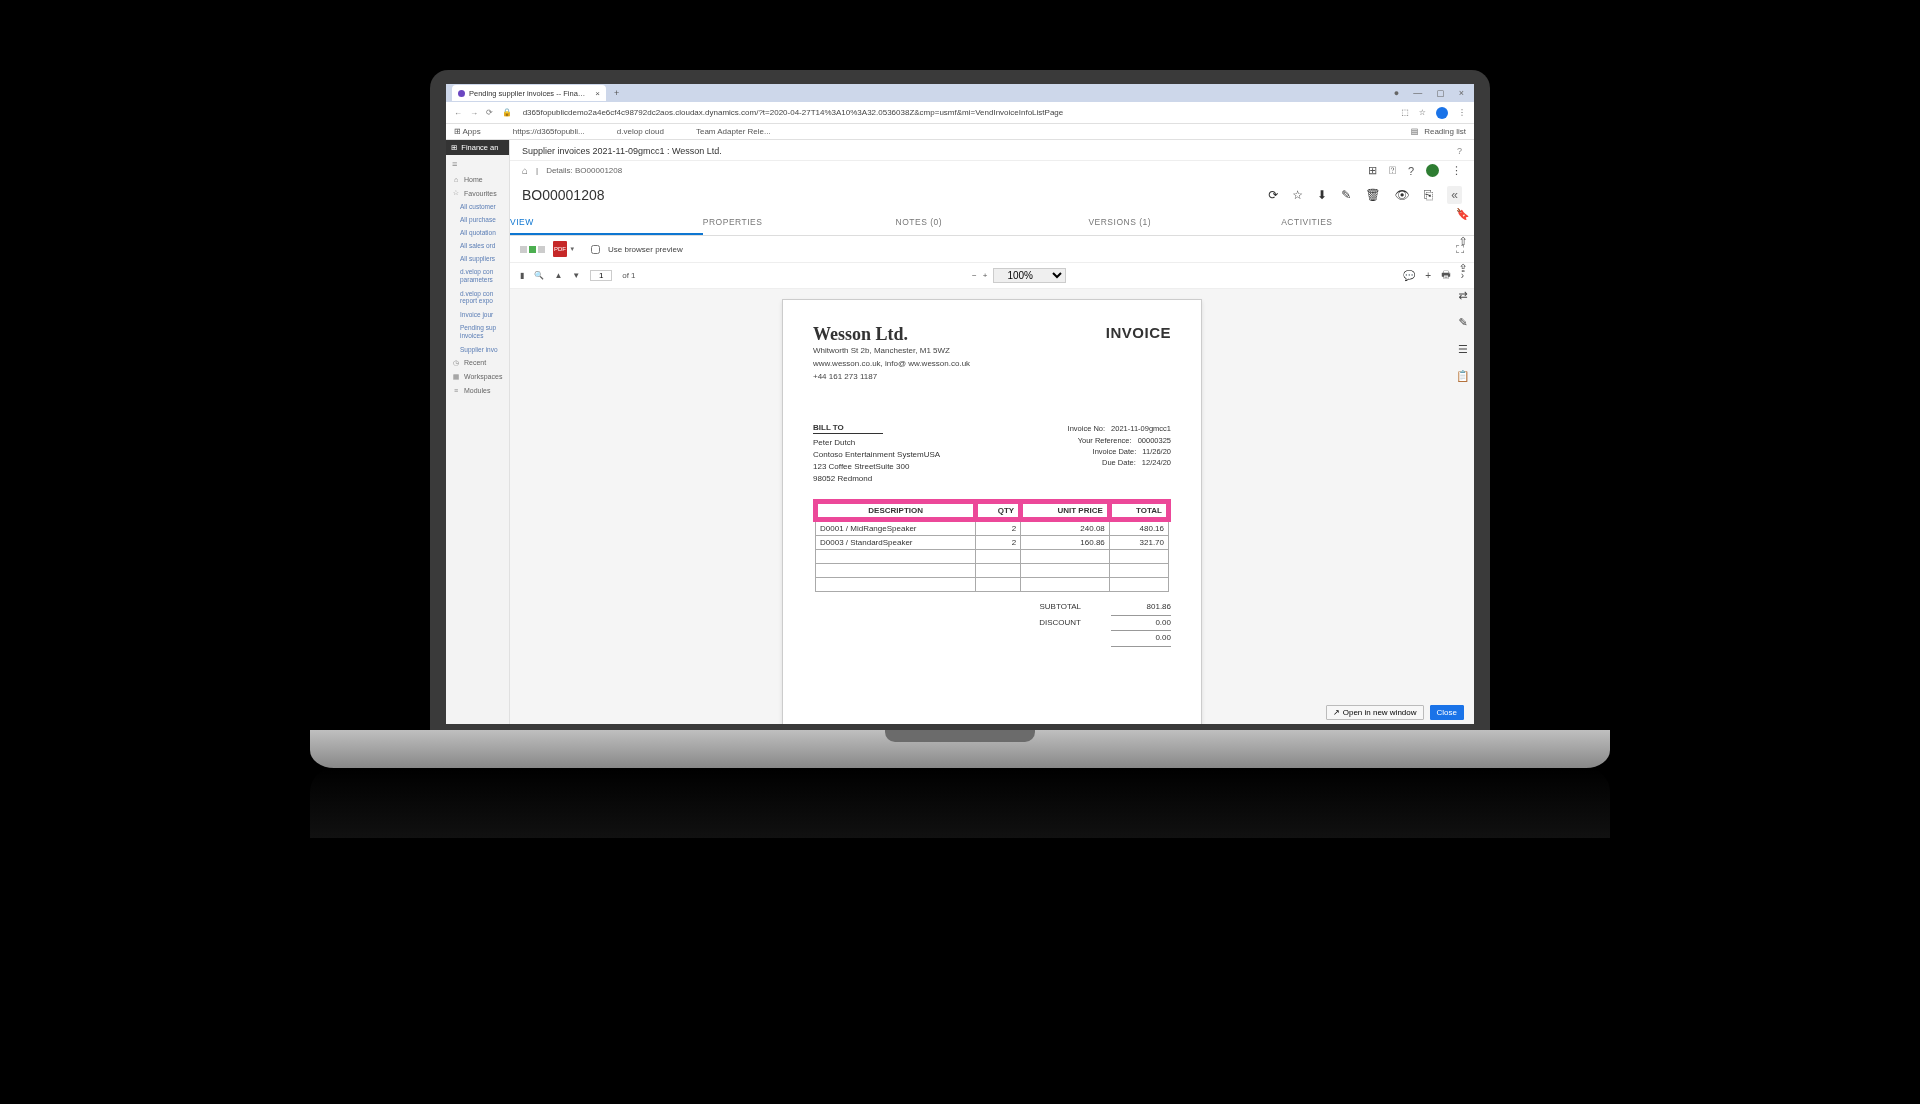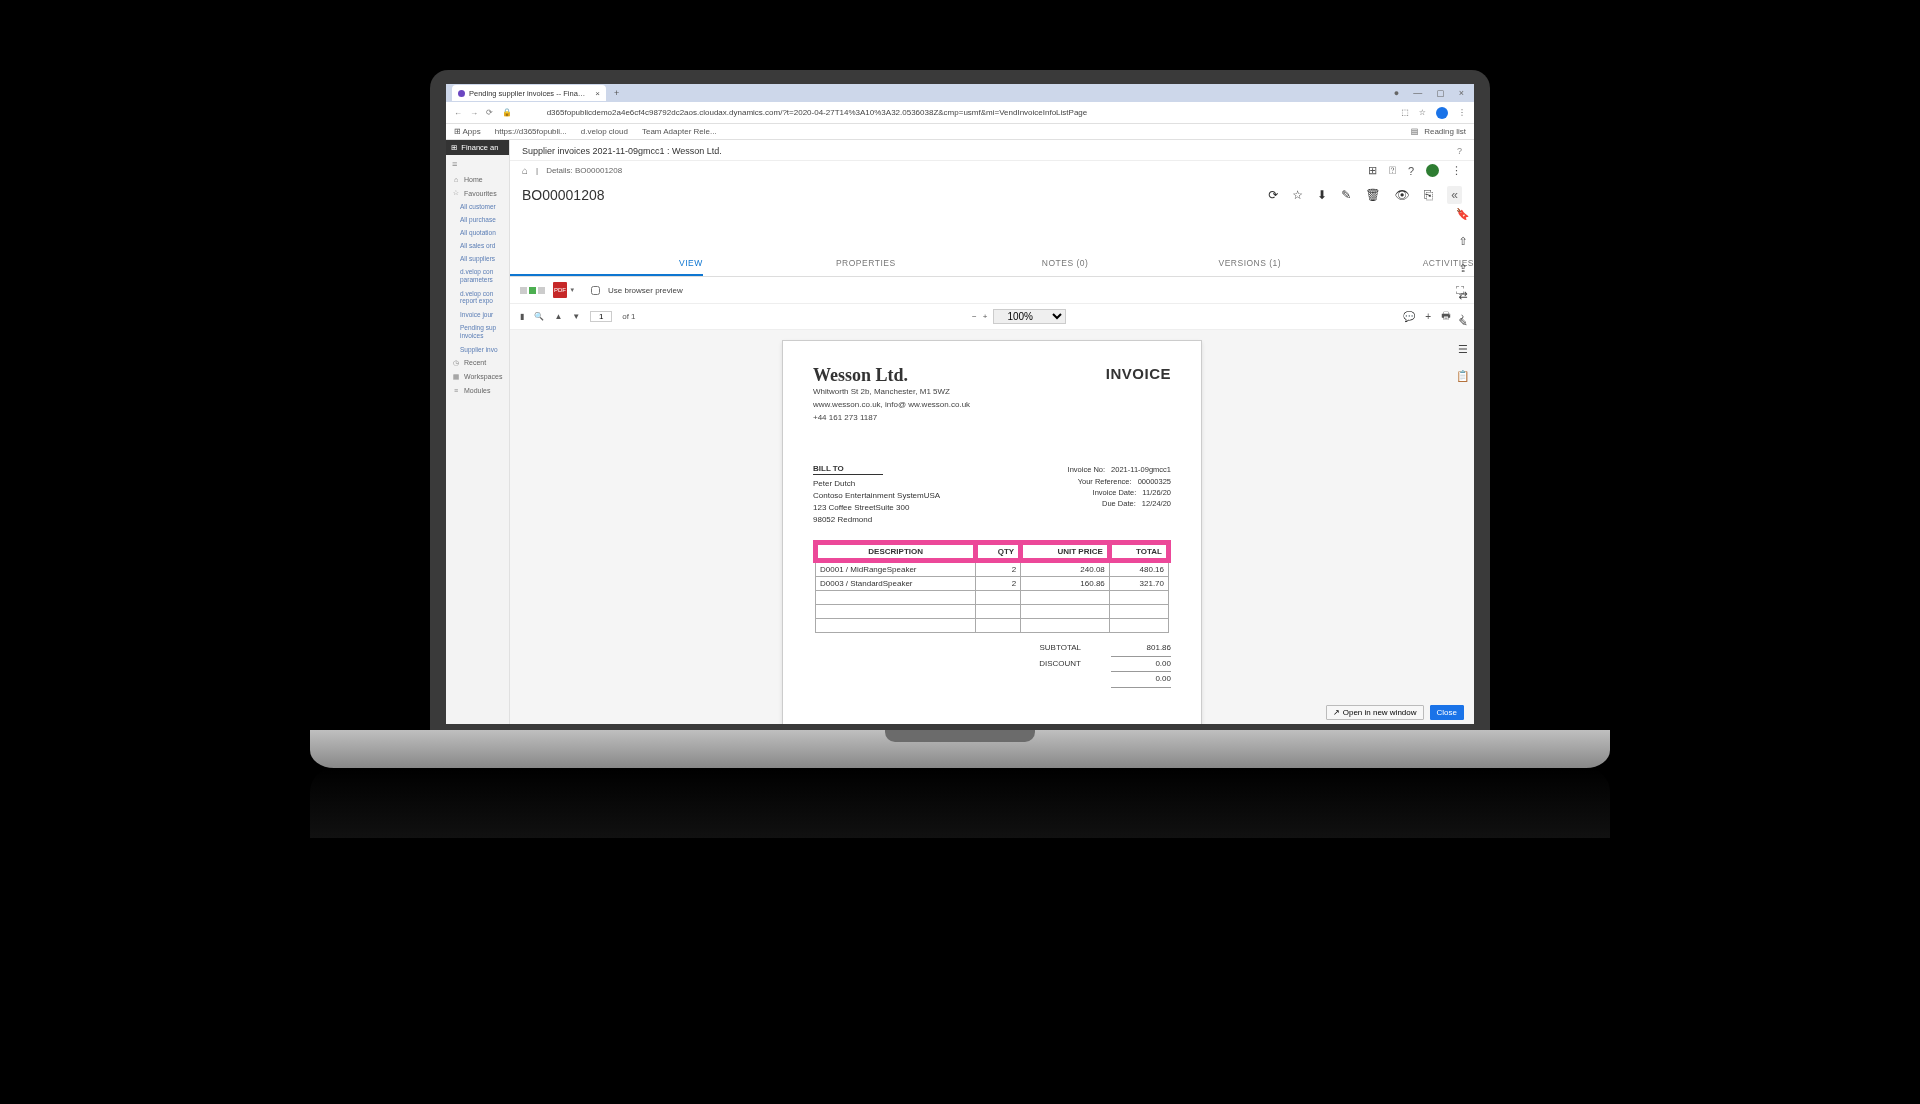--- a/index.html
+++ b/index.html
@@ -85,30 +85,30 @@
   height:22px;
   display:flex;
   align-items:center;
   padding:0 8px;
   gap:10px;
   font-size:8px;
   color:#555;
 }
 .addrbar .nav{display:flex;gap:8px;color:#777;}
 .addrbar .lock{font-size:8px;}
-.addrbar .url{flex:1;color:#444;overflow:hidden;white-space:nowrap;margin-left:24px;}
+.addrbar .url{flex:1;color:#444;overflow:hidden;white-space:nowrap;}
 .addrbar .right{display:flex;gap:10px;align-items:center;}
 .addrbar .right .g{width:12px;height:12px;border-radius:50%;background:#1a73e8;color:#fff;font-size:8px;display:flex;align-items:center;justify-content:center;}
 .bmbar{
   height:16px;
   border-bottom:1px solid #e0e0e0;
   display:flex;
   align-items:center;
   padding:0 8px;
-  gap:14px;
+  gap:32px;
   font-size:8px;
   color:#555;
 }
 .bmbar .right{margin-left:auto;display:flex;gap:6px;}
 
 
 .appwrap{flex:1;display:flex;overflow:hidden;}
 .sidebar{
   width:64px;
   background:#f3f3f3;
@@ -193,24 +193,23 @@
 
 .tabs{
   display:flex;
   border-bottom:1px solid #ddd;
   font-size:8.5px;
   color:#777;
   letter-spacing:.5px;
 }
 .tabs .t{
   flex:1;
-  text-align:right;
+  text-align:left;
   padding:7px 0 6px 0;
   cursor:pointer;
-  margin-top:41px;
 }
 .tabs .t.active{
   color:#0e76d1;
   border-bottom:2px solid #0e76d1;
   font-weight:500;
 }
 
 .pdfbar1{
   display:flex;
   align-items:center;

